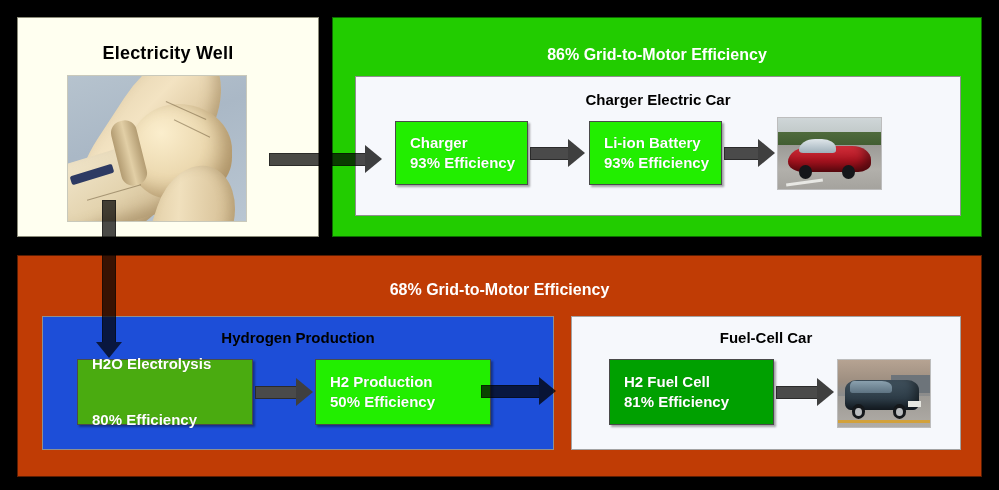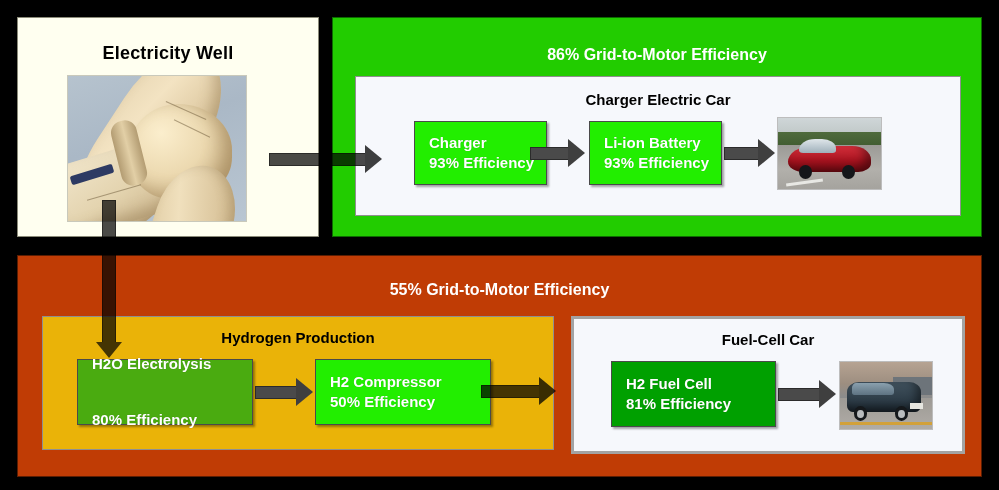--- a/index.html
+++ b/index.html
@@ -85,25 +85,25 @@
   #fcv-outer{
     left:17px;top:255px;width:965px;height:222px;
     background:#c03c05;border:1px solid #5c1d02;
   }
   #fcv-head{
     position:absolute;left:0;right:0;top:25px;text-align:center;
     font-size:16px;font-weight:bold;color:#ffffff;
   }
   #h2-inner{
     position:absolute;left:24px;top:60px;width:510px;height:132px;
-    background:#eab308;border:1px solid #8f8f8f;
+    background:#1d4ed8;border:1px solid #8f8f8f;
   }
   #fc-inner{
     position:absolute;left:553px;top:60px;width:388px;height:132px;
-    background:#f6f8fc;border:3px solid #a3a3a3;
+    background:#f6f8fc;border:1px solid #a3a3a3;
   }
   .inner-head{
     position:absolute;left:0;right:0;top:12px;text-align:center;
     font-size:15px;font-weight:bold;color:#000;
   }
 
   
   .pbox{
     position:absolute;box-sizing:border-box;
     border:1px solid #4a4a4a;
@@ -187,21 +187,21 @@
       <div class="seam" style="left:18px;top:116px;width:56px;height:1px;transform:rotate(-16deg);"></div>
     </div>
   </div>
 
   <div class="panel" id="bev-outer" style="background: rgb(34, 204, 0);">
     <div id="bev-head">86% Grid-to-Motor Efficiency</div>
 
     <div id="bev-inner">
       <div id="bev-inner-head">Charger Electric Car</div>
 
-      <div class="pbox" style="left:39px;top:44px;width:133px;height:64px;background:#22ee00;margin-left:19px;">
+      <div class="pbox" style="left:39px;top:44px;width:133px;height:64px;background:#22ee00;">
         <div class="l1">Charger</div>
         <div class="l2">93% Efficiency</div>
       </div>
 
       <div class="pbox" style="left:233px;top:44px;width:133px;height:64px;background:#22ee00;">
         <div class="l1">Li-ion Battery</div>
         <div class="l2">93% Efficiency</div>
       </div>
 
       <div class="photo" id="tesla" style="left:421px;top:40px;width:103px;height:71px;">
@@ -226,32 +226,32 @@
       </div>
     </div>
   </div>
 
   <div class="arrow h blend" style="left:269px;top:145px;width:117px;height:28px;">
     <div class="shaft" style="left:0;top:8px;width:100px;height:13px;"></div>
     <div class="head" style="left:96px;top:0;"></div>
   </div>
 
   <div class="panel" id="fcv-outer" style="background: rgb(192, 60, 5);">
-    <div id="fcv-head">55% Grid-to-Motor Efficiency</div>
+    <div id="fcv-head">68% Grid-to-Motor Efficiency</div>
 
     <div id="h2-inner">
       <div class="inner-head">Hydrogen Production</div>
 
       <div class="pbox" style="left:34px;top:42px;width:176px;height:66px;background:#4aab10;gap:36px;">
         <div class="l1">H2O Electrolysis</div>
         <div class="l2">80% Efficiency</div>
       </div>
 
       <div class="pbox" style="left:272px;top:42px;width:176px;height:66px;background:#22ee00;">
-        <div class="l1">H2 Compressor</div>
+        <div class="l1">H2 Production</div>
         <div class="l2">50% Efficiency</div>
       </div>
 
       <div class="arrow h" style="left:212px;top:61px;width:62px;height:28px;">
         <div class="shaft" style="left:0;top:8px;width:45px;height:13px;"></div>
         <div class="head" style="left:41px;top:0;"></div>
       </div>
     </div>
 
     <div id="fc-inner">

